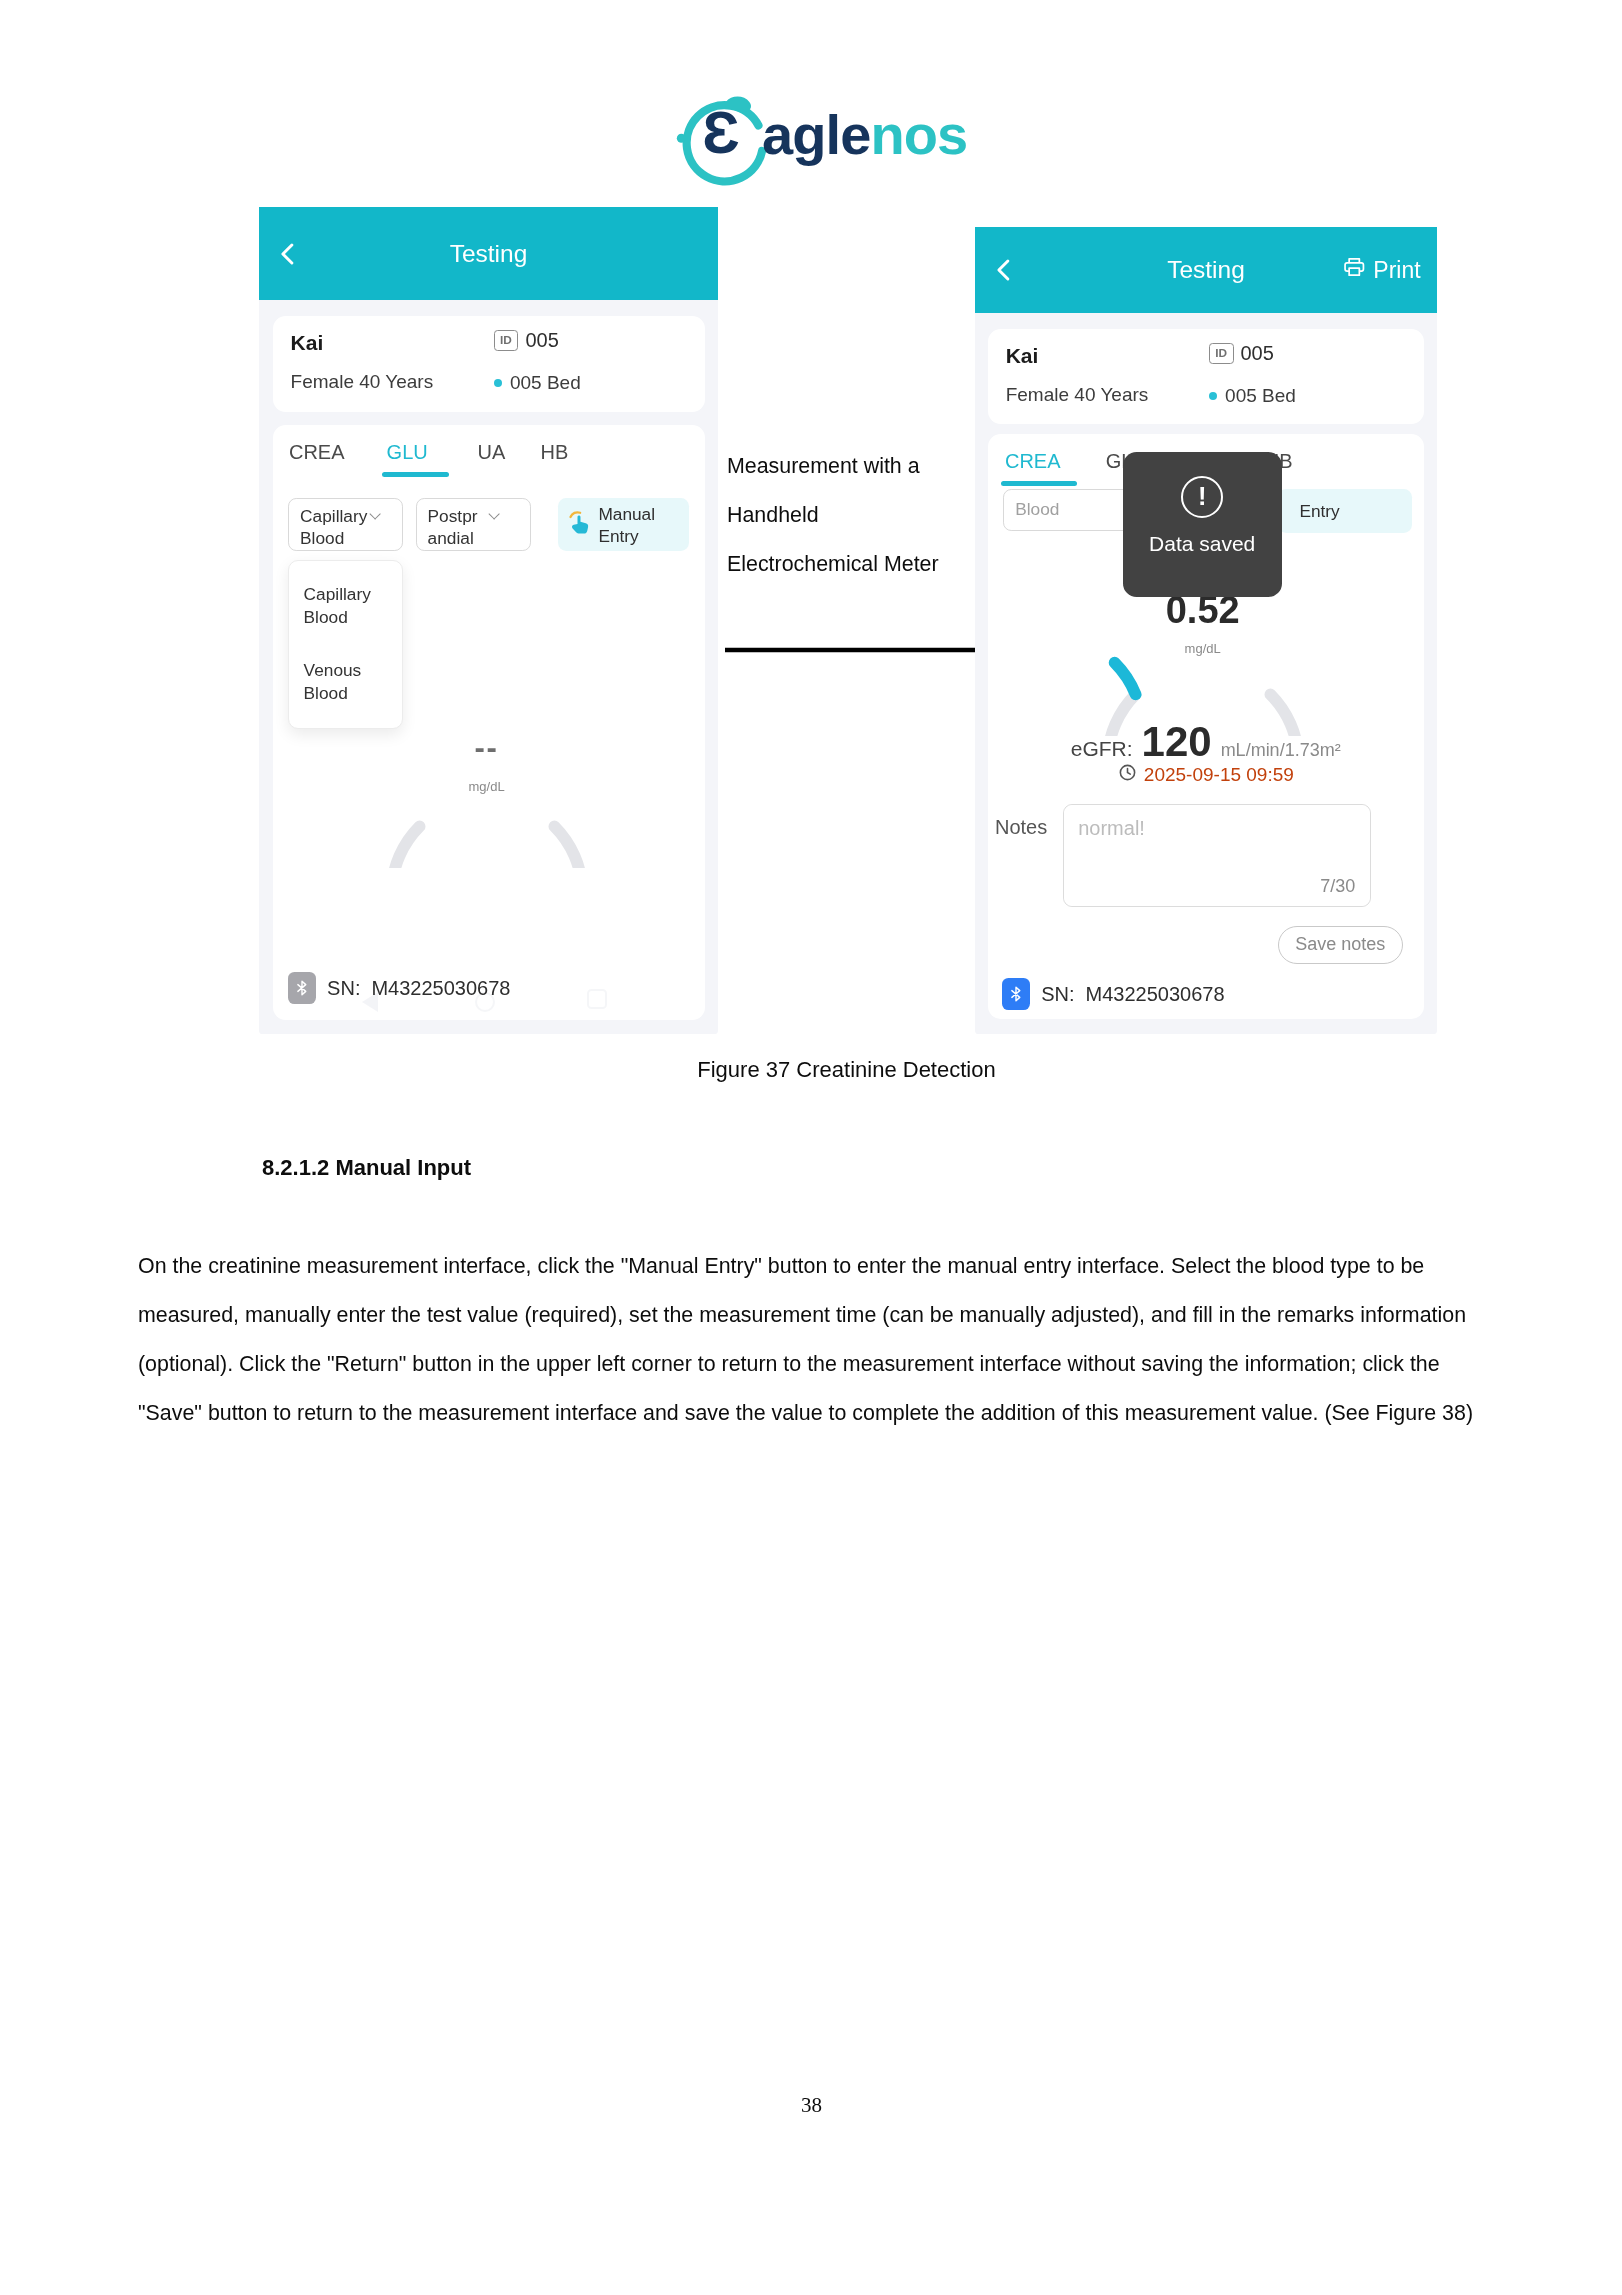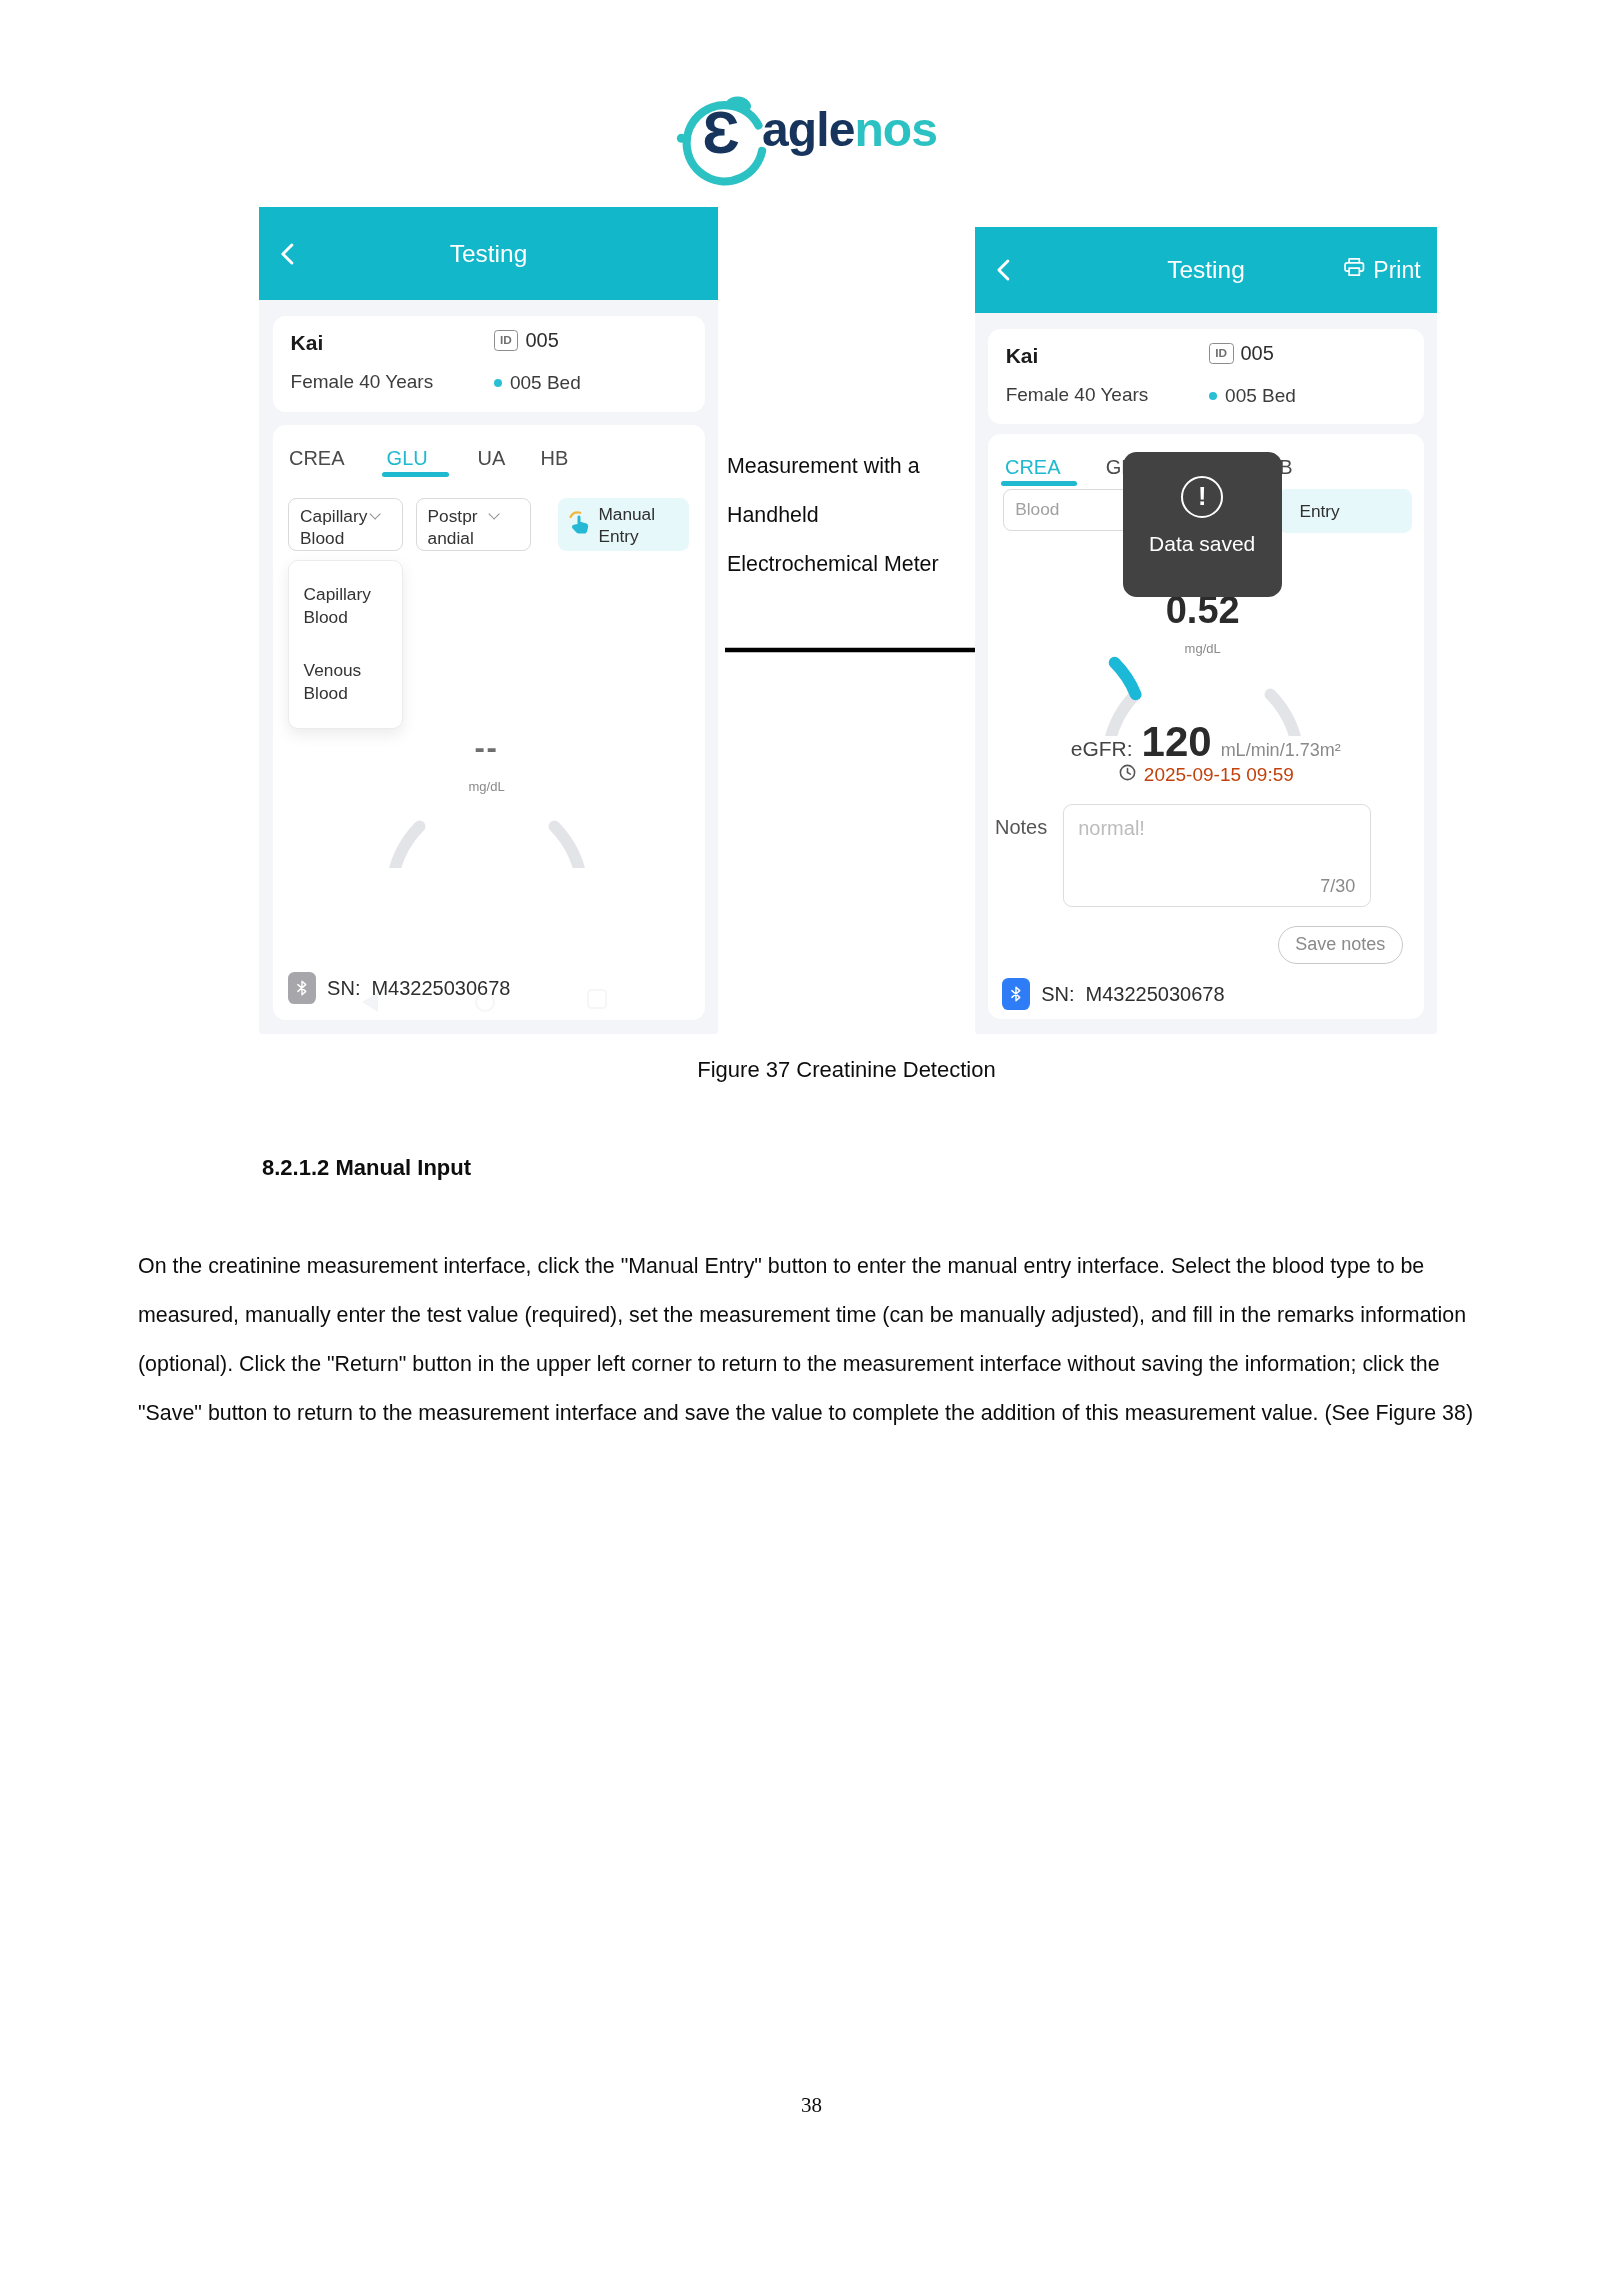--- a/index.html
+++ b/index.html
@@ -3,38 +3,38 @@
 <meta charset="utf-8">
 <style>
   * { margin:0; padding:0; box-sizing:border-box; }
   body { background:#fff; font-family:"Liberation Sans", sans-serif; }
   .page { position:relative; width:1623px; height:2296px; background:#ffffff; overflow:hidden; }
 
   
   .logo { position:absolute; left:675px; top:91px; width:309px; height:100px; }
   .logo-swoosh { position:absolute; left:0; top:0; }
   .logo-mark { position:absolute; left:27px; top:7.3px; font-size:60px; font-weight:700; color:#16345c; }
-  .logo-text { position:absolute; left:87px; top:11px; font-size:48px; font-weight:700; letter-spacing:-0.9px; }
+  .logo-text { position:absolute; left:87px; top:11px; font-size:56px; font-weight:700; letter-spacing:-0.9px; }
   .logo-text .p1 { color:#16345c; }
   .logo-text .p2 { color:#2cc2c4; }
 
   
   .phone { position:absolute; background:#f4f5f9; border-radius:3.6px; }
   .phone-header { position:absolute; left:0; top:0; width:100%; background:#12b7c9; display:flex; align-items:center; justify-content:center; }
   .phone-title { color:#fff; font-size:24.5px; font-weight:500; }
   .back-btn { position:absolute; left:16.4px; top:50%; transform:translateY(-50%); width:27px; height:27px; }
   .print-btn { position:absolute; right:16.4px; top:50%; transform:translateY(-50%); display:flex; align-items:center; gap:7.3px; color:#fff; font-size:23px; }
   .card { position:absolute; background:#fff; border-radius:12.7px; }
   .p-name { position:absolute; left:18px; top:14.5px; font-size:21px; font-weight:700; color:#1c1c1c; }
   .p-demo { position:absolute; left:18px; top:55px; font-size:19px; color:#3c3c3c; }
   .id-wrap { position:absolute; left:221px; top:12.7px; display:flex; align-items:center; gap:7px; font-size:20px; color:#2e2e2e; }
   .id-badge { border:1.8px solid #8c8c8c; border-radius:3.6px; font-size:11.8px; color:#6f6f6f; padding:2.7px 5.5px; font-weight:600; }
   .bed-wrap { position:absolute; left:221px; top:56px; display:flex; align-items:center; gap:8.2px; font-size:19px; color:#3c3c3c; }
   .dot { width:8.2px; height:8.2px; border-radius:50%; background:#29c0d6; }
-  .tab { position:absolute; top:22px; font-size:20px; color:#4a4a4a; cursor:pointer; }
+  .tab { position:absolute; top:16px; font-size:20px; color:#4a4a4a; cursor:pointer; }
   .tab.active { color:#1fb9d0; }
   .tab-underline { position:absolute; height:4.5px; border-radius:2.7px; background:#1fb9d0; }
   .sel-btn { position:absolute; background:#fff; border:0.9px solid #d9d9d9; border-radius:8.2px; padding:5.5px 7.3px 5.5px 11px; font-size:17.3px; color:#333; line-height:22px; }
   .chev { display:inline-block; width:8.2px; height:8.2px; border-right:1.8px solid #8b8b8b; border-bottom:1.8px solid #8b8b8b; transform:rotate(45deg); margin-left:3.6px; vertical-align:3.6px; }
   .manual-btn { position:absolute; background:#e7f8fa; border-radius:8.2px; display:flex; align-items:center; gap:7.3px; padding:4.5px 9px; font-size:17.3px; color:#2f2f2f; line-height:22px; }
   .dropdown { position:absolute; background:#fff; border:0.9px solid #ececec; border-radius:10px; box-shadow:0 5.5px 14.5px rgba(0,0,0,0.08); z-index:6; }
   .dd-opt { position:absolute; left:14.5px; font-size:17.3px; color:#333; line-height:23px; cursor:pointer; }
   .gauge-wrap { position:absolute; }
   .gauge-text { position:absolute; width:218px; text-align:center; }
   .g-val { font-size:31px; font-weight:700; color:#6e6e6e; letter-spacing:1.8px; }

